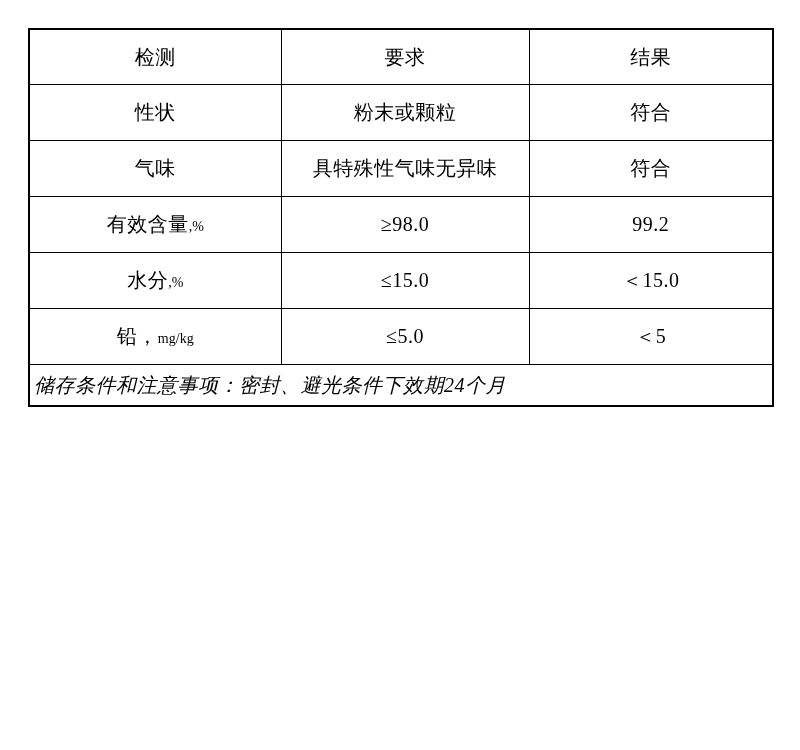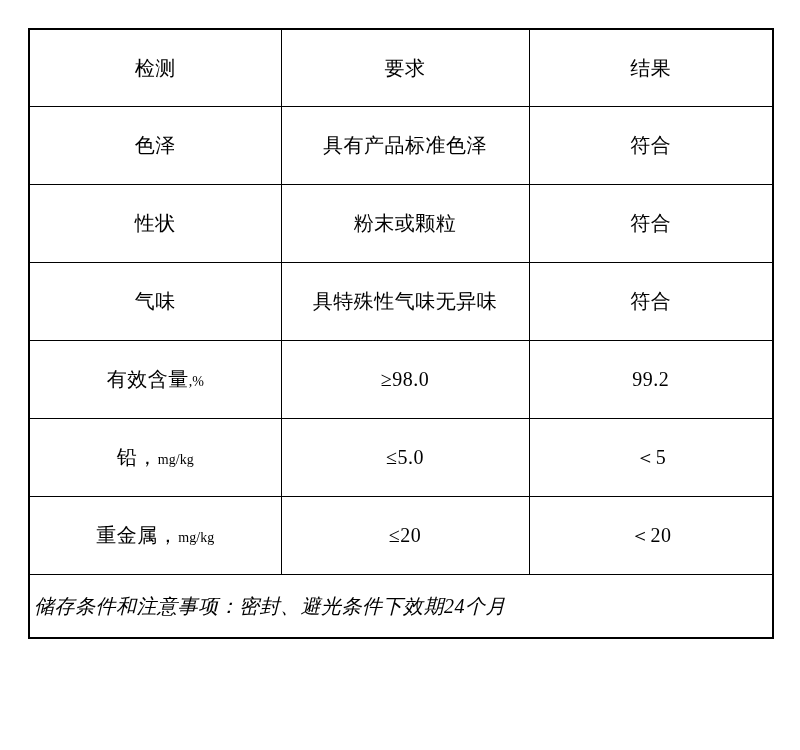--- a/index.html
+++ b/index.html
@@ -30,21 +30,21 @@
   table.spec col.c1 { width: 252px; }
   table.spec col.c2 { width: 248px; }
   table.spec col.c3 { width: 244px; }
   table.spec td {
     border: 1px solid #000;
     text-align: center;
     vertical-align: middle;
     height: 55px;
     font-size: 20px;
     letter-spacing: 0.5px;
-    padding: 11px 4px;
+    padding: 0 4px;
   }
   table.spec tr:first-child td {
     height: 54px;
   }
   .unit {
     font-size: 14px;
     letter-spacing: 0;
   }
   .footnote-row td {
     height: 40px !important;
@@ -66,58 +66,53 @@
         <col class="c2">
         <col class="c3">
     </colgroup>
     <tbody>
       <tr>
         <td>检测</td>
         <td>要求</td>
         <td>结果</td>
       </tr>
 
-      <tr>
-        <td class="nowrap"><span>色泽</span><span class="unit"></span></td>
-        <td>具有产品标准色泽</td>
-        <td>符合</td>
-      </tr>
 
       <tr>
         <td class="nowrap"><span>性状</span><span class="unit"></span></td>
         <td>粉末或颗粒</td>
         <td>符合</td>
       </tr>
 
       <tr>
         <td class="nowrap"><span>气味</span><span class="unit"></span></td>
         <td>具特殊性气味无异味</td>
         <td>符合</td>
       </tr>
 
       <tr>
         <td class="nowrap"><span>有效含量</span><span class="unit">,%</span></td>
         <td>≥98.0</td>
         <td>99.2</td>
       </tr>
 
+      <tr>
+        <td class="nowrap"><span>水分</span><span class="unit">,%</span></td>
+        <td>≤15.0</td>
+        <td>＜15.0</td>
+      </tr>
 
 
 
       <tr>
         <td class="nowrap"><span>铅，</span><span class="unit">mg/kg</span></td>
         <td>≤5.0</td>
         <td>＜5</td>
       </tr>
 
-      <tr>
-        <td class="nowrap"><span>重金属，</span><span class="unit">mg/kg</span></td>
-        <td>≤20</td>
-        <td>＜20</td>
-      </tr>
 
 
 
       <tr class="footnote-row">
         <td colspan="3">储存条件和注意事项：密封、避光条件下效期24个月</td>
       </tr>
     </tbody>
   </table>
 </div>
 

